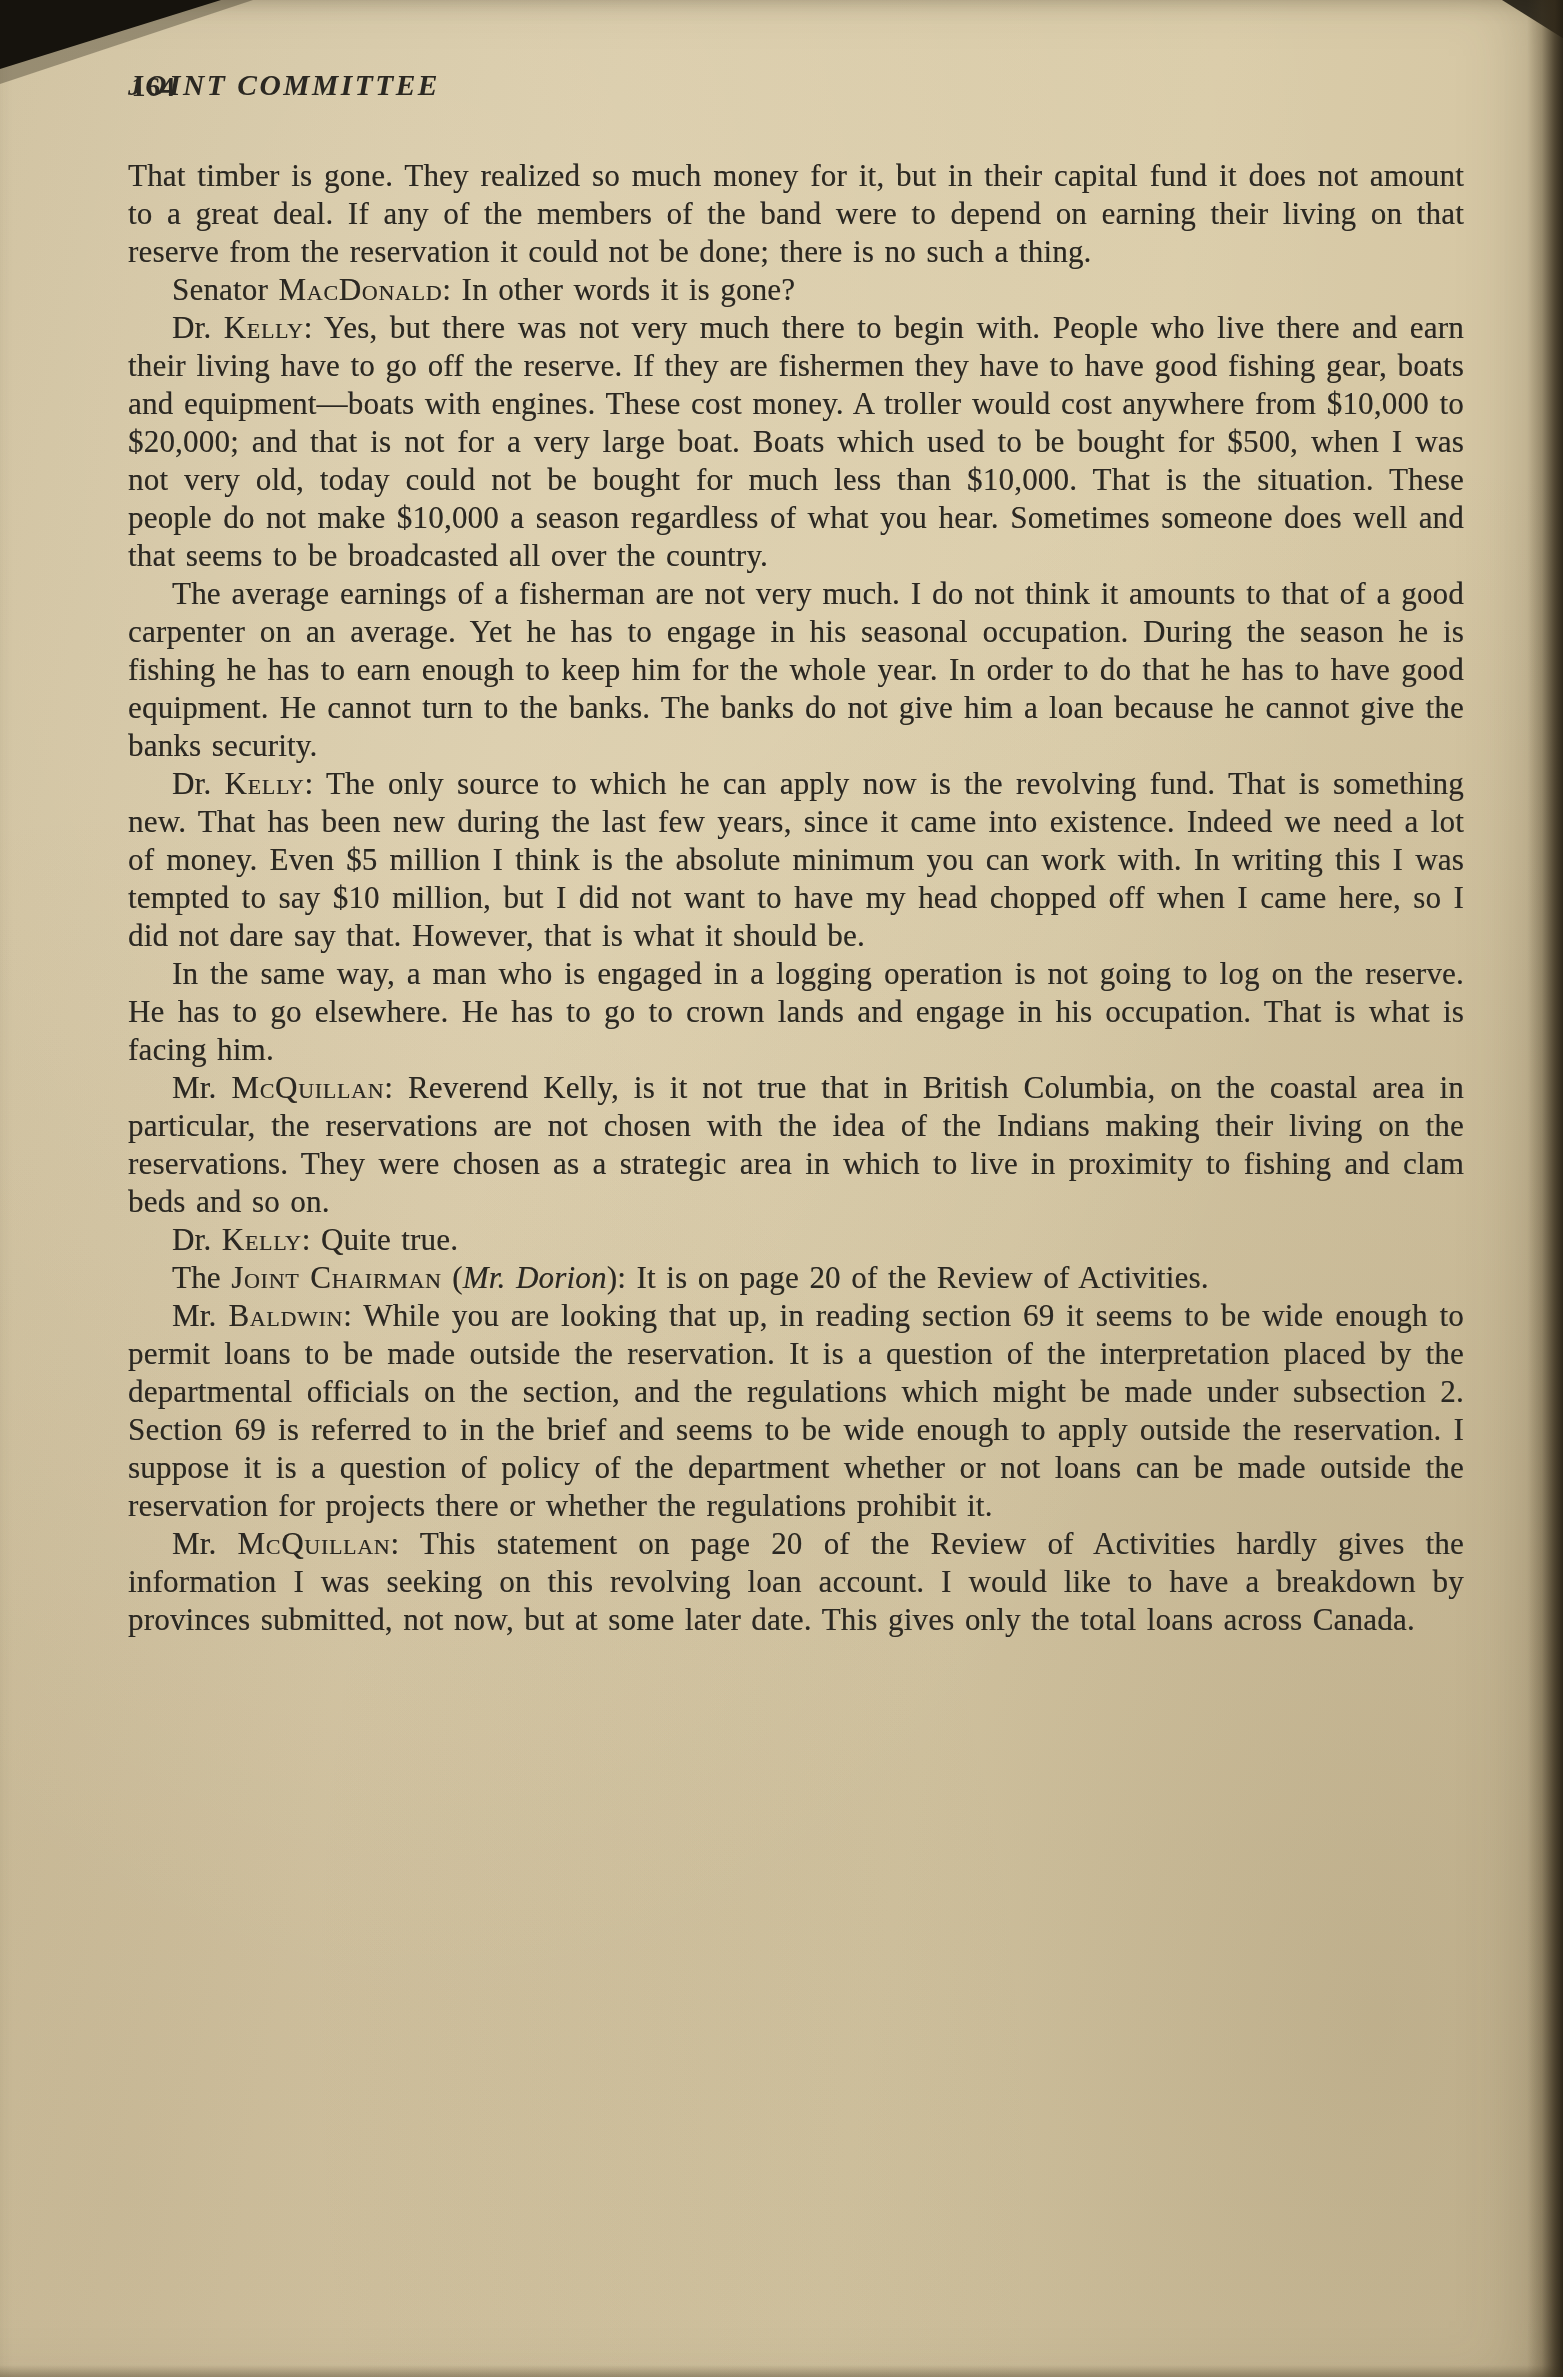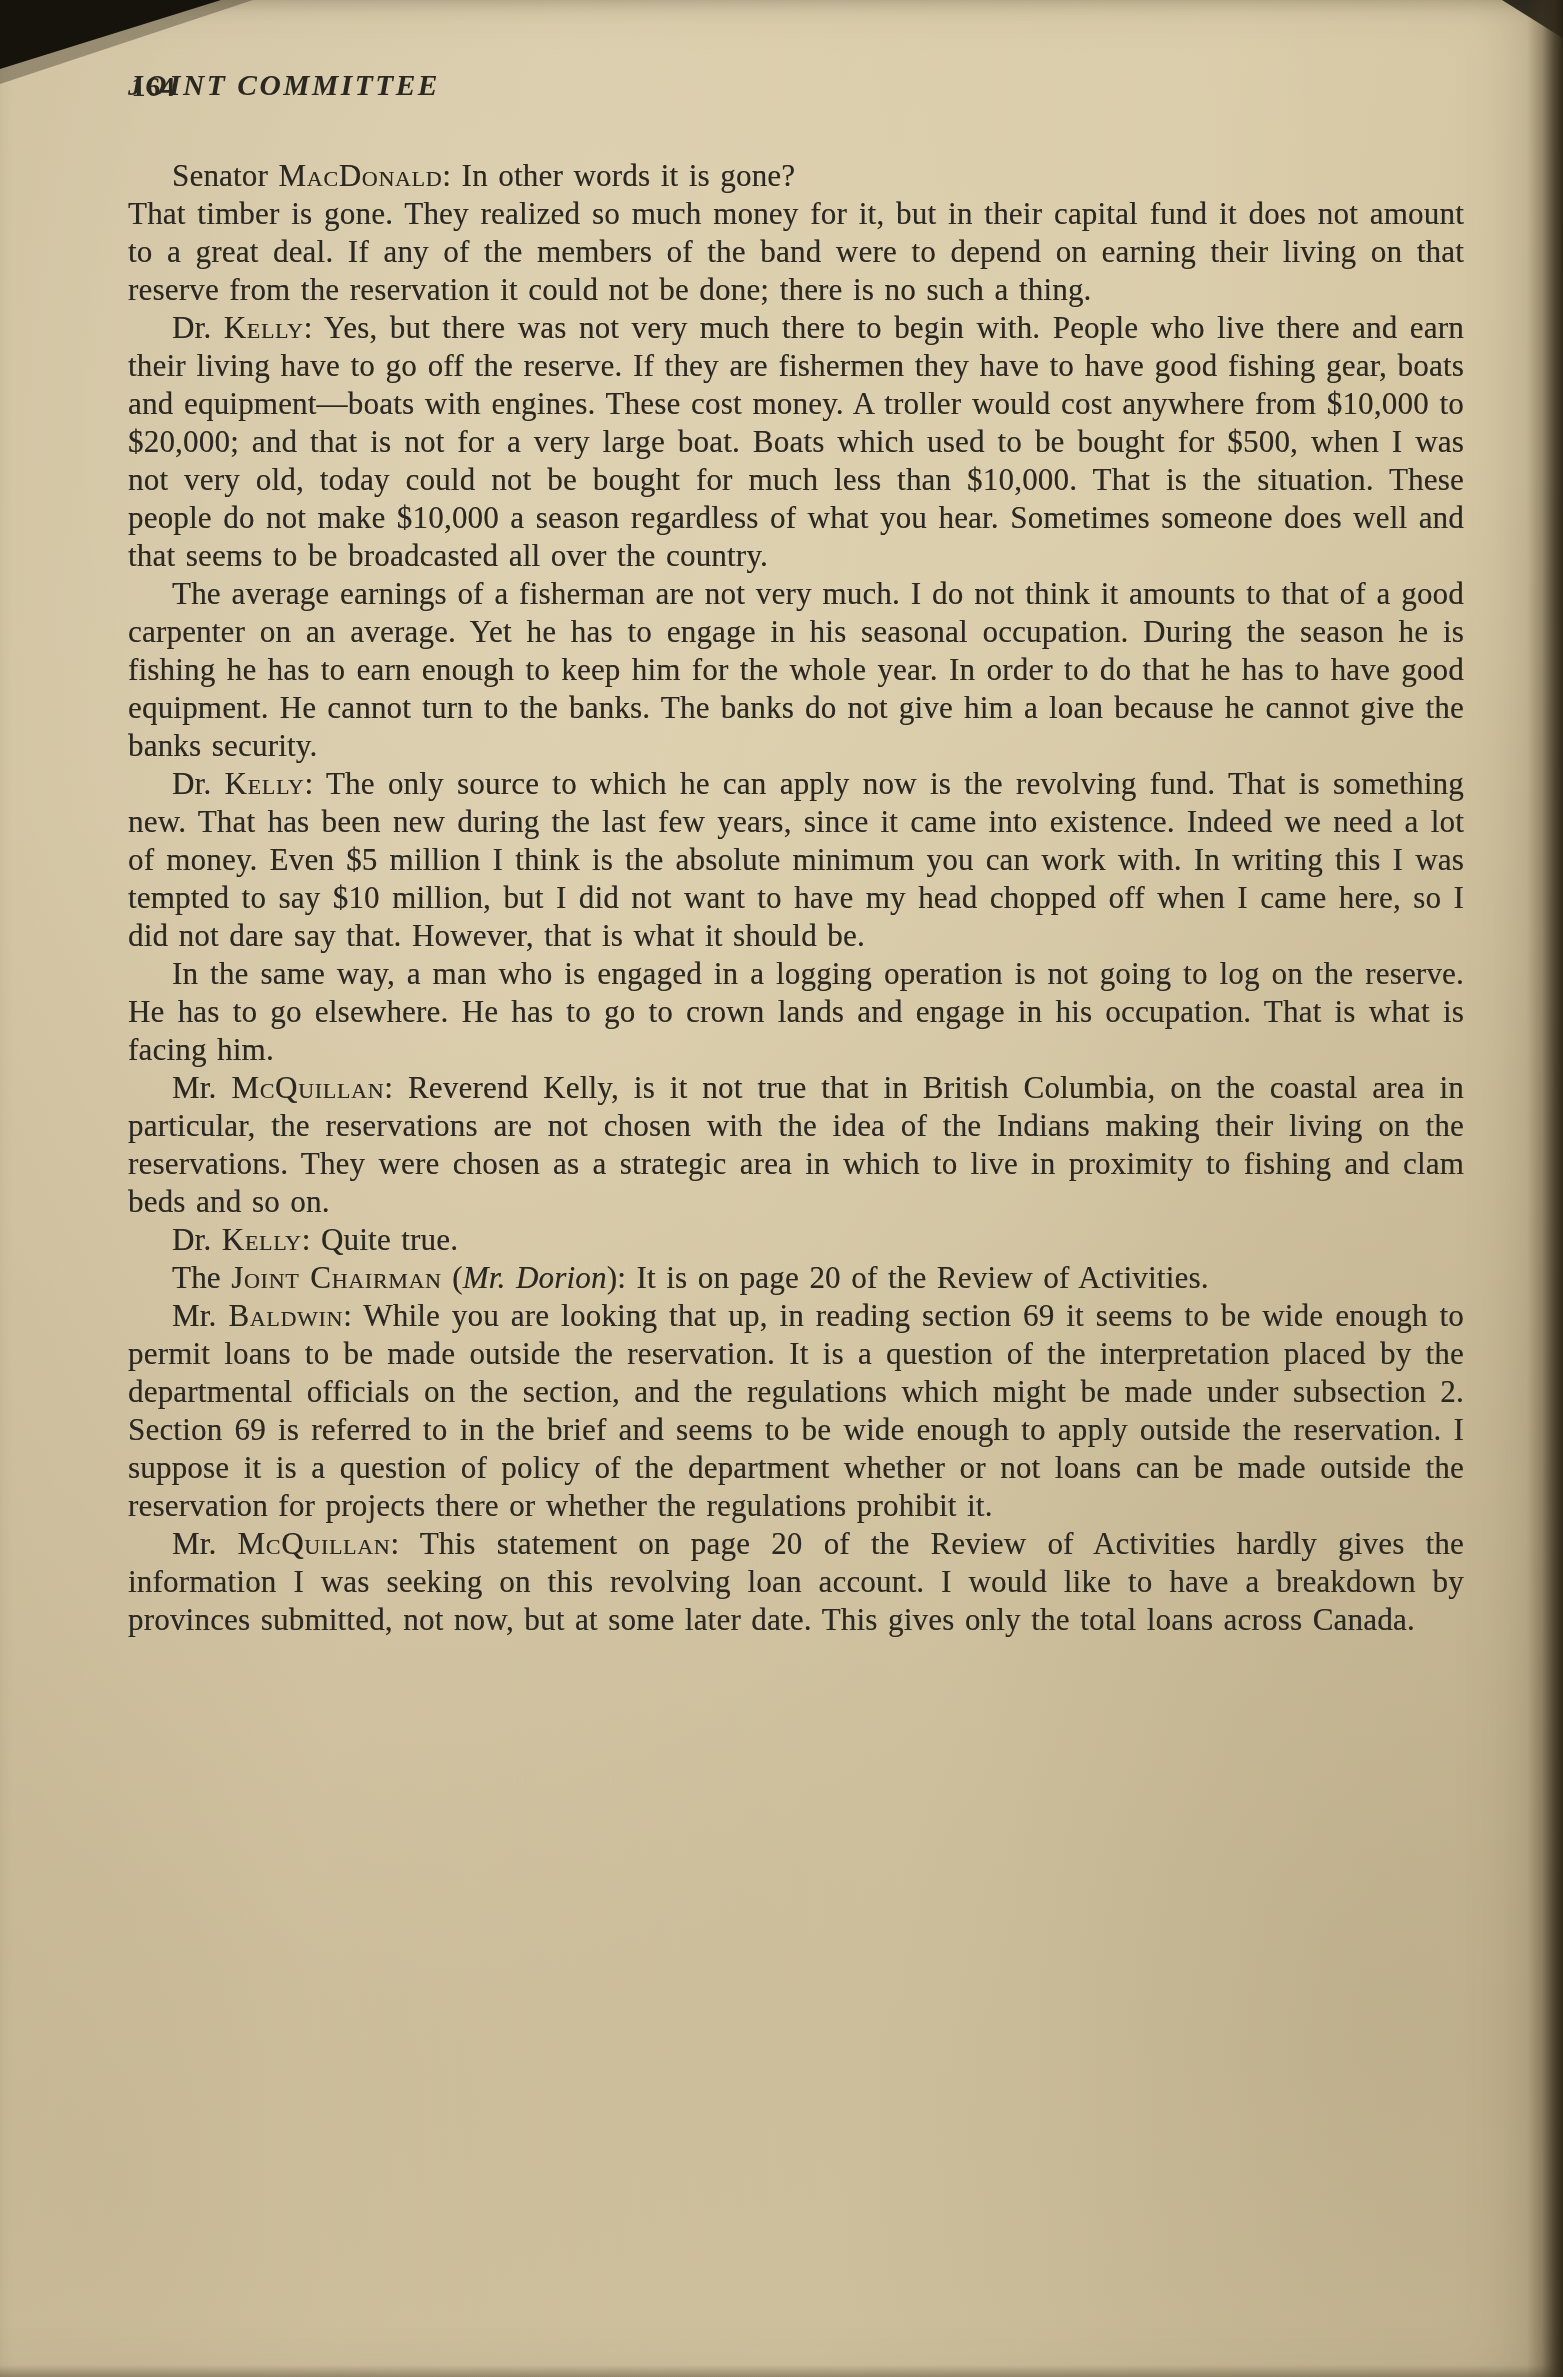--- a/index.html
+++ b/index.html
@@ -108,22 +108,22 @@
   <div class="corner-tr"></div>
   <div class="edge-right"></div>
   <div class="edge-bottom"></div>
 
   <header class="header">
     <span class="page-num">164</span>
     <span class="running-head">JOINT COMMITTEE</span>
   </header>
 
   <main class="body-text">
+      <p class="para"><span class="run-plain">That timber is gone. They realized so much money for it, but in their capital fund it does not amount to a great deal. If any of the members of the band were to depend on earning their living on that reserve from the reservation it could not be done; there is no such a thing.</span></p>
       <p class="para indent"><span class="run-plain">Senator </span><span class="run-smallcaps">MacDonald</span><span class="run-plain">: In other words it is gone?</span></p>
-      <p class="para"><span class="run-plain">That timber is gone. They realized so much money for it, but in their capital fund it does not amount to a great deal. If any of the members of the band were to depend on earning their living on that reserve from the reservation it could not be done; there is no such a thing.</span></p>
       <p class="para indent"><span class="run-plain">Dr. </span><span class="run-smallcaps">Kelly</span><span class="run-plain">: Yes, but there was not very much there to begin with. People who live there and earn their living have to go off the reserve. If they are fishermen they have to have good fishing gear, boats and equipment—boats with engines. These cost money. A troller would cost anywhere from $10,000 to $20,000; and that is not for a very large boat. Boats which used to be bought for $500, when I was not very old, today could not be bought for much less than $10,000. That is the situation. These people do not make $10,000 a season regardless of what you hear. Sometimes someone does well and that seems to be broadcasted all over the country.</span></p>
       <p class="para indent"><span class="run-plain">The average earnings of a fisherman are not very much. I do not think it amounts to that of a good carpenter on an average. Yet he has to engage in his seasonal occupation. During the season he is fishing he has to earn enough to keep him for the whole year. In order to do that he has to have good equipment. He cannot turn to the banks. The banks do not give him a loan because he cannot give the banks security.</span></p>
       <p class="para indent"><span class="run-plain">Dr. </span><span class="run-smallcaps">Kelly</span><span class="run-plain">: The only source to which he can apply now is the revolving fund. That is something new. That has been new during the last few years, since it came into existence. Indeed we need a lot of money. Even $5 million I think is the absolute minimum you can work with. In writing this I was tempted to say $10 million, but I did not want to have my head chopped off when I came here, so I did not dare say that. However, that is what it should be.</span></p>
       <p class="para indent"><span class="run-plain">In the same way, a man who is engaged in a logging operation is not going to log on the reserve. He has to go elsewhere. He has to go to crown lands and engage in his occupation. That is what is facing him.</span></p>
       <p class="para indent"><span class="run-plain">Mr. </span><span class="run-smallcaps">McQuillan</span><span class="run-plain">: Reverend Kelly, is it not true that in British Columbia, on the coastal area in particular, the reservations are not chosen with the idea of the Indians making their living on the reservations. They were chosen as a strategic area in which to live in proximity to fishing and clam beds and so on.</span></p>
       <p class="para indent"><span class="run-plain">Dr. </span><span class="run-smallcaps">Kelly</span><span class="run-plain">: Quite true.</span></p>
       <p class="para indent"><span class="run-plain">The </span><span class="run-smallcaps">Joint Chairman</span><span class="run-plain"> (</span><span class="run-italic">Mr. Dorion</span><span class="run-plain">): It is on page 20 of the Review of Activities.</span></p>
       <p class="para indent"><span class="run-plain">Mr. </span><span class="run-smallcaps">Baldwin</span><span class="run-plain">: While you are looking that up, in reading section 69 it seems to be wide enough to permit loans to be made outside the reservation. It is a question of the interpretation placed by the departmental officials on the section, and the regulations which might be made under subsection 2. Section 69 is referred to in the brief and seems to be wide enough to apply outside the reservation. I suppose it is a question of policy of the department whether or not loans can be made outside the reservation for projects there or whether the regulations prohibit it.</span></p>
       <p class="para indent"><span class="run-plain">Mr. </span><span class="run-smallcaps">McQuillan</span><span class="run-plain">: This statement on page 20 of the Review of Activities hardly gives the information I was seeking on this revolving loan account. I would like to have a breakdown by provinces submitted, not now, but at some later date. This gives only the total loans across Canada.</span></p>
     </main>

